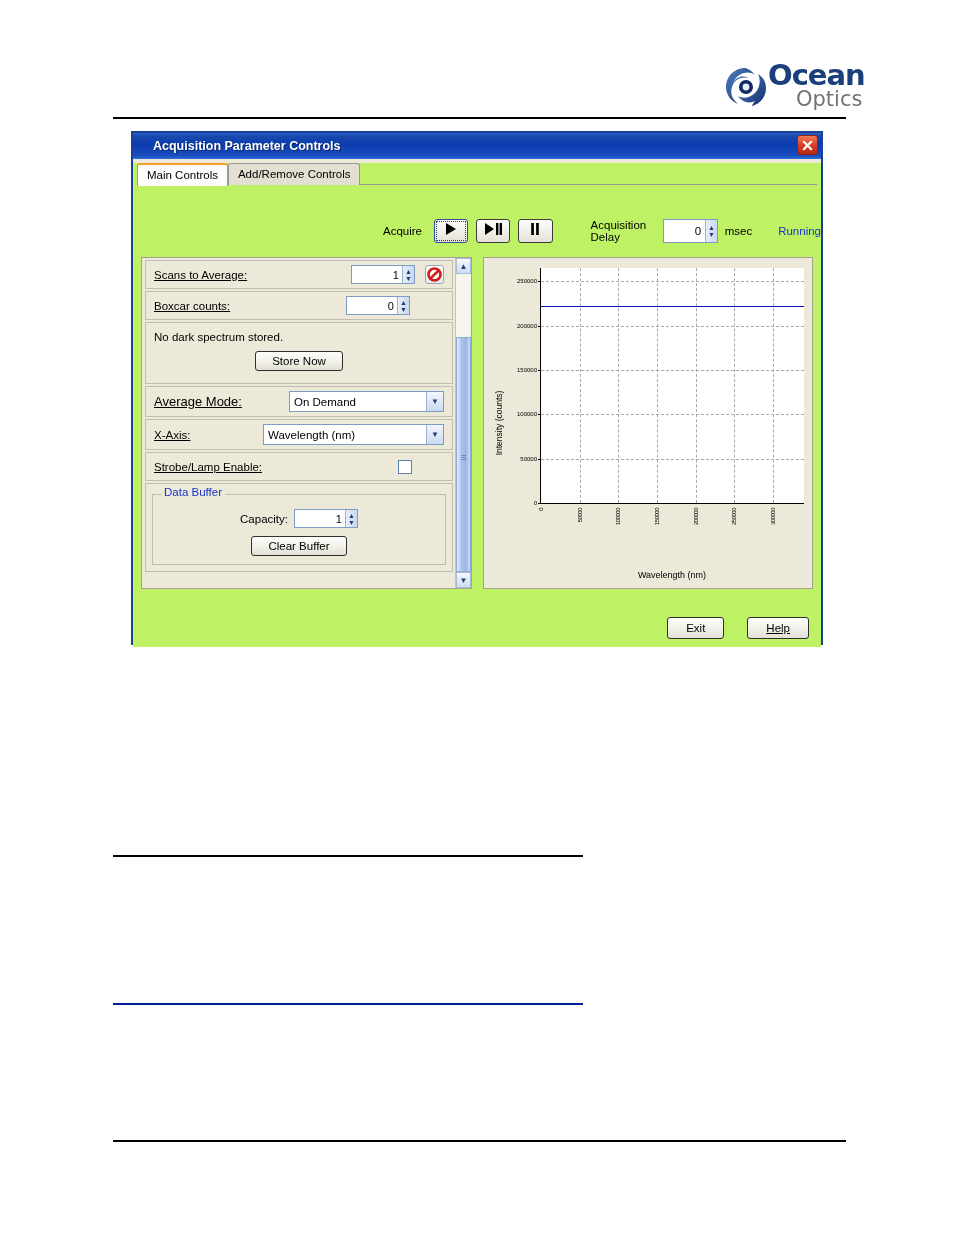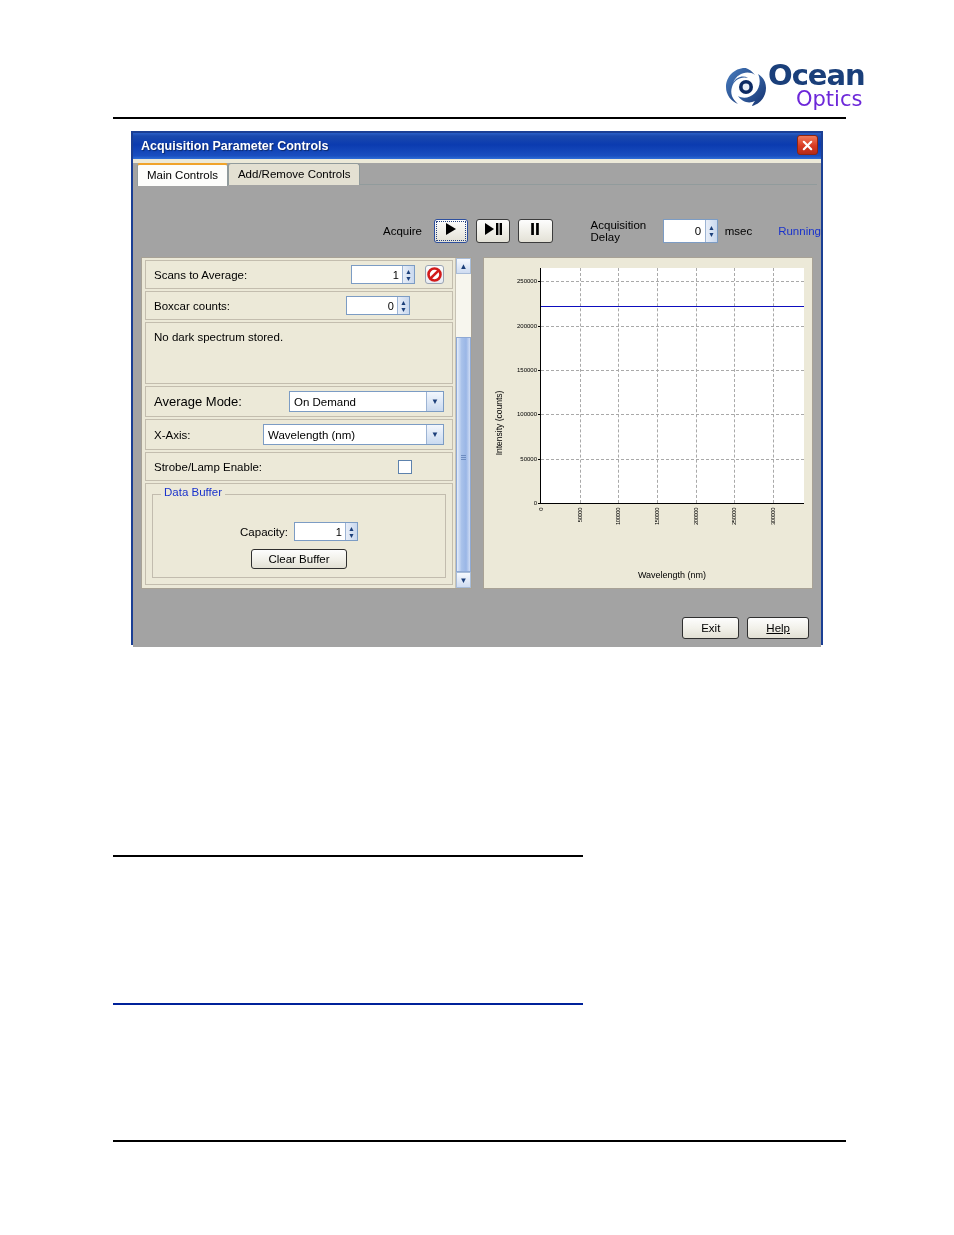--- a/index.html
+++ b/index.html
@@ -17,56 +17,56 @@
     position:absolute; left:722px; top:58px; width:126px; height:60px;
   }
   .logo-mark { position:absolute; left:0; top:6px; width:46px; height:46px; }
   .logo-text { position:absolute; left:46px; top:2px; }
   .logo-ocean {
     font-family:"DejaVu Sans", sans-serif; font-weight:bold;
     font-size:29px; color:#1a3f7a; letter-spacing:-1px; line-height:30px;
   }
   .logo-optics {
     font-family:"DejaVu Sans", sans-serif;
-    font-size:21px; color:#6d28d9; letter-spacing:0px; line-height:22px;
+    font-size:21px; color:#737373; letter-spacing:0px; line-height:22px;
     margin-left:28px; margin-top:-2px;
   }
 
   .rule { position:absolute; }
   .rule-top    { left:113px; top:117px; width:733px; height:2px; background:#000; }
   .rule-mid1   { left:113px; top:855px; width:470px; height:2px; background:#000; }
   .rule-mid2   { left:113px; top:1003px; width:470px; height:2px; background:#00219a; }
   .rule-bottom { left:113px; top:1140px; width:733px; height:2px; background:#000; }
 
   
   .window {
     position:absolute; left:131px; top:131px; width:692px; height:514px;
     border:2px solid #1b3f94; background:#ece9d8;
   }
   .titlebar {
     height:26px; width:100%;
     background: linear-gradient(to bottom,#2a5fc8 0%, #1a49ad 12%, #0b3bb0 45%, #1a4fc0 88%, #2f6fd8 100%);
     display:flex; align-items:center; position:relative;
   }
   .title-text {
-    color:#fff; font-weight:bold; font-size:12.5px; margin-left:8px;
+    color:#fff; font-weight:bold; font-size:12.5px; margin-left:20px;
     font-family:"Liberation Sans", sans-serif;
     text-shadow: 1px 1px 1px rgba(0,0,0,.45);
   }
   .close-btn {
     position:absolute; right:3px; top:2px; width:21px; height:20px;
     background: linear-gradient(to bottom,#f07a5a,#d93a22 55%,#b42a18);
     border:1px solid #8e2512; border-radius:3px;
     display:flex; align-items:center; justify-content:center;
     color:#fff; font-size:14px; font-weight:bold; line-height:1;
     cursor:pointer;
   }
   .close-btn svg { display:block; }
 
-  .client { padding:0; background:#a3a3a3; height:calc(100% - 26px); position:relative; }
+  .client { padding:0; background:#bef264; height:calc(100% - 26px); position:relative; }
 
   
   .tabstrip {
     position:relative; height:22px; margin:4px 0 0 4px;
     border-bottom:1px solid #919b9c; width:calc(100% - 8px);
   }
   .tab {
     display:inline-block; height:22px; line-height:20px; padding:0 9px;
     font-size:11.5px; color:#000; cursor:pointer; position:relative; top:0;
     border:1px solid #919b9c; border-bottom:none;
@@ -118,21 +118,21 @@
     width:331px; border:1px solid #a8a296; background:#ece9d8;
     display:flex; position:relative; margin-right:11px;
   }
   .left-inner { flex:1; padding:2px 2px 2px 3px; overflow:hidden; }
 
   .ctl-row {
     border:1px solid #c3bdae; background:#ece9d8;
     display:flex; align-items:center; padding:0 8px;
     height:29px; margin-bottom:2px; font-size:11.5px; color:#000;
   }
-  .ctl-row .lbl { flex:1; }
+  .ctl-row .lbl { flex:1;text-decoration:underline; }
   .ctl-row.tall { height:auto; display:block; padding:8px 8px 20px 8px; }
   .ctl-row.disabled .lbl { color:#a6a296; }
   .ctl-row .big { font-size:13px; }
 
   .num-spin {
     display:inline-flex; align-items:stretch; border:1px solid #7c9cc4;
     background:#fff; height:19px; width:64px;
   }
   .num-spin input {
     border:none; outline:none; width:100%; text-align:right; padding-right:3px;
@@ -164,21 +164,21 @@
     display:flex; align-items:center; justify-content:center;
     font-size:8px; color:#1c3f7a;
   }
 
   .chk {
     width:14px; height:14px; border:1px solid #5d82ad; background:#fff; cursor:pointer;
   }
   .chk.disabled { border-color:#b3afa3; background:#f6f4ec; }
 
   .group {
-    border:1px solid #c2bcae; margin:0; padding:17px 8px 8px 8px;
+    border:1px solid #c2bcae; margin:0; padding:4px 8px 8px 8px;
     position:relative; background:#ece9d8;
   }
   .group-title {
     position:absolute; top:-1px; left:8px; background:#ece9d8;
     padding:0 3px; font-size:11.5px; color:#1a33cc;
     transform:translateY(-8px);
   }
   .group-body { padding-top:10px; text-align:center; }
   .cap-row { display:flex; align-items:center; justify-content:center; font-size:11.5px; margin-bottom:8px; }
 
@@ -231,21 +231,21 @@
     writing-mode:vertical-rl; transform:rotate(180deg) translateY(50%);
     transform-origin:center; color:#000; white-space:nowrap;
   }
   .xlabel {
     position:absolute; left:52px; right:4px; bottom:4px;
     text-align:center; font-size:9px; color:#000;
   }
 
   
   .footer {
-    position:absolute; right:12px; bottom:8px; display:flex; gap:8px;
+    position:absolute; right:12px; bottom:8px; display:flex; gap:23px;
   }
   .footer-btn { padding:4px 18px; }
   .footer-btn u { }
 </style>
 </head>
 <body>
 
 <div class="logo-wrap">
   <div class="logo-mark">
     <svg viewBox="0 0 46 46" width="46" height="46">
@@ -365,20 +365,23 @@
               <input readonly="" value="0" style="">
               <span class="spin-arrows">
                 <span>▲</span>
                 <span>▼</span>
               </span>
             </span>
           </div>
 
           <div class="ctl-row tall" style="height:62px;">
             <div style="margin-bottom:8px;">No dark spectrum stored.</div>
+            <div style="text-align:center;">
+              <button class="store-btn">Store Now</button>
+            </div>
           </div>
 
 
           <div class="ctl-row" style="height:31px;">
             <span class="lbl big">Average Mode:</span>
             <span class="combo" style="width:155px;">
               <span class="cval">On Demand</span>
               <span class="carrow">▼</span>
             </span>
           </div>

